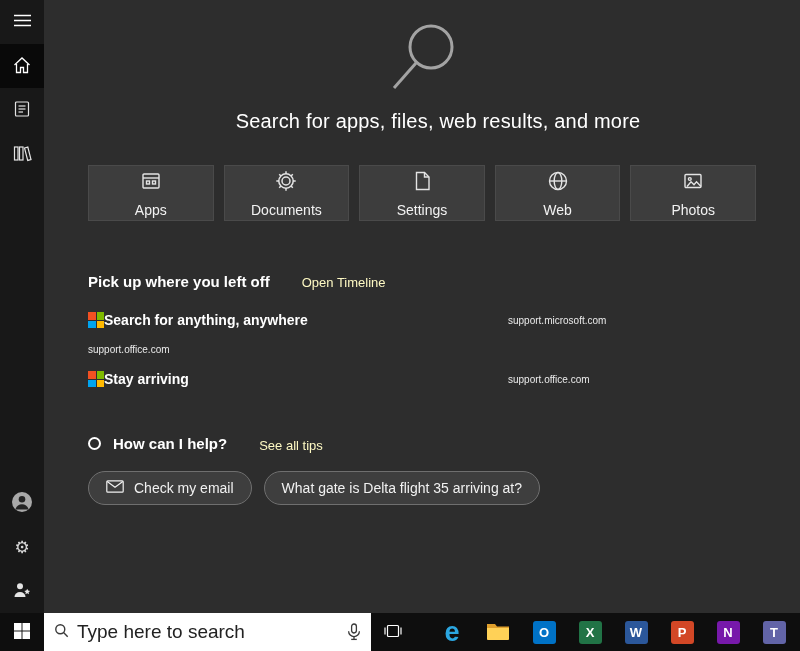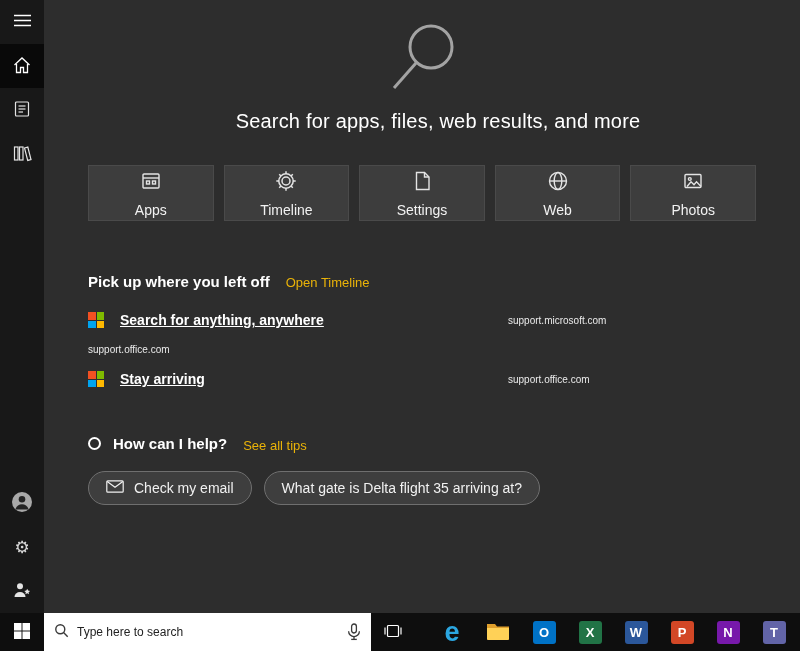--- a/index.html
+++ b/index.html
@@ -18,45 +18,45 @@
   .main { position:absolute; left:44px; top:0; width:756px; height:613px; color:#fff; }
   .glyph-wrap { display:flex; justify-content:center; padding-top:22px; }
   .headline { text-align:center; font-size:20px; font-weight:400; color:#ffffff; margin-top:10px; letter-spacing:.2px;margin-left:32px; }
 
   .tiles { display:flex; gap:10px; margin:32px 44px 0 44px; }
   .tile { flex:1; height:56px; background:#3d3d3d; border:1px solid #4a4a4a; display:flex; flex-direction:column; align-items:center; justify-content:center; gap:9px; cursor:pointer; }
   .tile-icon { height:24px; display:flex; align-items:center; justify-content:center; }
   .tile-label { font-size:14px; color:#f2f2f2; }
 
   .section { margin:0 44px; }
-  .sec-head { display:flex; align-items:baseline; gap:16px; }
+  .sec-head { display:flex; align-items:baseline; gap:32px; }
   .sec-title { font-size:15px; font-weight:700; color:#fff; }
-  .sec-link { font-size:13px; color:#eab308; cursor:pointer; }
+  .sec-link { font-size:13px; color:#fef9c3; cursor:pointer; }
   .timeline-head { margin-top:52px; }
 
   .tl-rows { margin-top:22px; }
   .tl-row { display:grid; grid-template-columns:420px 1fr; align-items:center; margin-bottom:16px; cursor:pointer; }
-  .tl-left { display:flex; align-items:flex-start; gap:16px;text-decoration:underline; }
+  .tl-left { display:flex; align-items:flex-start; gap:0; }
   .ms-logo { width:16px; height:16px; display:grid; grid-template-columns:7.5px 7.5px; grid-template-rows:7.5px 7.5px; gap:1px; }
   .ms-logo i { display:block; }
   .tl-title { font-size:14px; font-weight:600; color:#fff; }
   .tl-source { font-size:10px; color:#eaeaea; }
 
   .help-head { margin-top:48px; }
   .help-title-wrap { display:flex; align-items:center; gap:12px; }
   .ring { width:13px; height:13px; border:2px solid #fff; border-radius:50%; display:inline-block; }
 
   .chips { display:flex; gap:12px; margin:18px 44px 0 44px; }
   .chip { display:inline-flex; align-items:center; gap:10px; height:34px; padding:0 17px; background:#3e3e3e; border:1px solid #6f6f6f; border-radius:17px; color:#f1f1f1; font-size:14px; cursor:pointer;text-align:center; }
 
   
   .taskbar { position:absolute; left:0; bottom:0; width:800px; height:38px; background:#0e0e0e; display:flex; align-items:stretch; z-index:4; }
   .tb-btn { width:44px; display:flex; align-items:center; justify-content:center; background:none; border:none; cursor:pointer; }
   .tb-search { display:flex; align-items:center; width:327px; background:#ffffff; padding:0 10px; gap:8px; cursor:text; }
-  .tb-search input { flex:1; border:none; outline:none; font-size:12px; color:#111; background:transparent; font-family:"Liberation Sans","DejaVu Sans",sans-serif; }
+  .tb-search input { flex:1; border:none; outline:none; font-size:19px; color:#111; background:transparent; font-family:"Liberation Sans","DejaVu Sans",sans-serif; }
   .tb-search input::placeholder { color:#222; opacity:1; }
   .tb-mic { background:none; border:none; cursor:pointer; display:flex; align-items:center; }
   .tb-apps { display:flex; align-items:stretch; margin-left:14px; }
   .tb-app { width:46px; display:flex; align-items:center; justify-content:center; background:none; border:none; cursor:pointer; }
   .app-tile { width:23px; height:23px; border-radius:3px; display:flex; align-items:center; justify-content:center; color:#fff; font-size:13px; font-weight:700; }
   .edge-glyph { font-size:27px; font-weight:700; line-height:1; }
 </style>
 </head>
 <body>
 
@@ -160,21 +160,21 @@
               <line x1="11" y1="1.3" x2="11" y2="3.9"></line>
               <line x1="11" y1="18.1" x2="11" y2="20.7"></line>
               <line x1="1.3" y1="11" x2="3.9" y2="11"></line>
               <line x1="18.1" y1="11" x2="20.7" y2="11"></line>
               <line x1="4.2" y1="4.2" x2="6" y2="6"></line>
               <line x1="16" y1="16" x2="17.8" y2="17.8"></line>
               <line x1="4.2" y1="17.8" x2="6" y2="16"></line>
               <line x1="16" y1="6" x2="17.8" y2="4.2"></line>
             </svg>
         </span>
-        <span class="tile-label">Timeline</span>
+        <span class="tile-label">Documents</span>
       </div>
       <div class="tile">
         <span class="tile-icon">
           <svg width="22" height="22" viewBox="0 0 22 22" fill="none" stroke="#e4e4e4" stroke-width="1.4">
               <path d="M5.5 2.5 h8 l4.5 4.5 v12.5 h-12.5 z"></path>
               <path d="M13.5 2.5 v4.5 h4.5"></path>
             </svg>
         </span>
         <span class="tile-label">Settings</span>
       </div>

